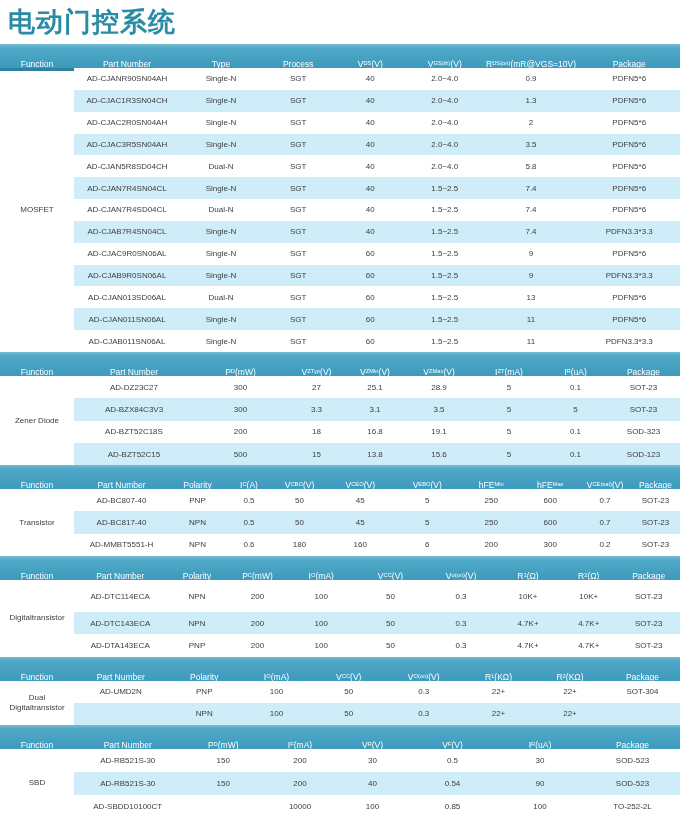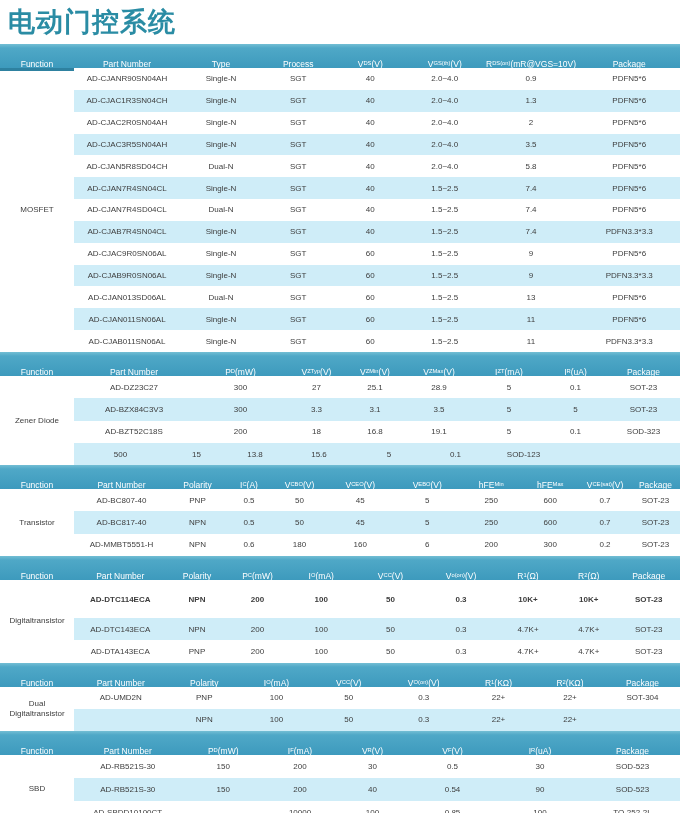--- a/index.html
+++ b/index.html
@@ -212,20 +212,21 @@
               <div class="cell" style="width: 120px;">AD-BZT52C18S</div>
               <div class="cell" style="width: 93px;">200</div>
               <div class="cell" style="width: 59px;">18</div>
               <div class="cell" style="width: 58px;">16.8</div>
               <div class="cell" style="width: 70px;">19.1</div>
               <div class="cell" style="width: 70px;">5</div>
               <div class="cell" style="width: 63px;">0.1</div>
               <div class="cell" style="width: 73px;">SOD-323</div>
             </div>
             <div class="row alt" style="height: 22.3px;">
+              <div class="cell" style="width: 120px;">AD-BZT52C15</div>
               <div class="cell" style="width: 93px;">500</div>
               <div class="cell" style="width: 59px;">15</div>
               <div class="cell" style="width: 58px;">13.8</div>
               <div class="cell" style="width: 70px;">15.6</div>
               <div class="cell" style="width: 70px;">5</div>
               <div class="cell" style="width: 63px;">0.1</div>
               <div class="cell" style="width: 73px;">SOD-123</div>
             </div>
           </div>
         </div>
@@ -295,21 +296,21 @@
           <div class="th" style="width: 67.5px;">I<sub>O</sub>(mA)</div>
           <div class="th" style="width: 71px;">V<sub>CC</sub>(V)</div>
           <div class="th" style="width: 70px;">V<sub>o(on)</sub>(V)</div>
           <div class="th" style="width: 64px;">R<sub>1</sub>(Ω)</div>
           <div class="th" style="width: 57.5px;">R<sub>2</sub>(Ω)</div>
           <div class="th" style="width: 62.5px;">Package</div>
         </div>
         <div class="tbody">
           <div class="fn-col" style="width: 74px;">Digitaltransistor</div>
           <div class="rows">
-            <div class="row" style="height: 38px; font-weight: bold;">
+            <div class="row" style="height: 32px;">
               <div class="cell" style="width: 92.5px;">AD-DTC114ECA</div>
               <div class="cell" style="width: 61px;">NPN</div>
               <div class="cell" style="width: 60px;">200</div>
               <div class="cell" style="width: 67.5px;">100</div>
               <div class="cell" style="width: 71px;">50</div>
               <div class="cell" style="width: 70px;">0.3</div>
               <div class="cell" style="width: 64px;">10K+</div>
               <div class="cell" style="width: 57.5px;">10K+</div>
               <div class="cell" style="width: 62.5px;">SOT-23</div>
             </div>

